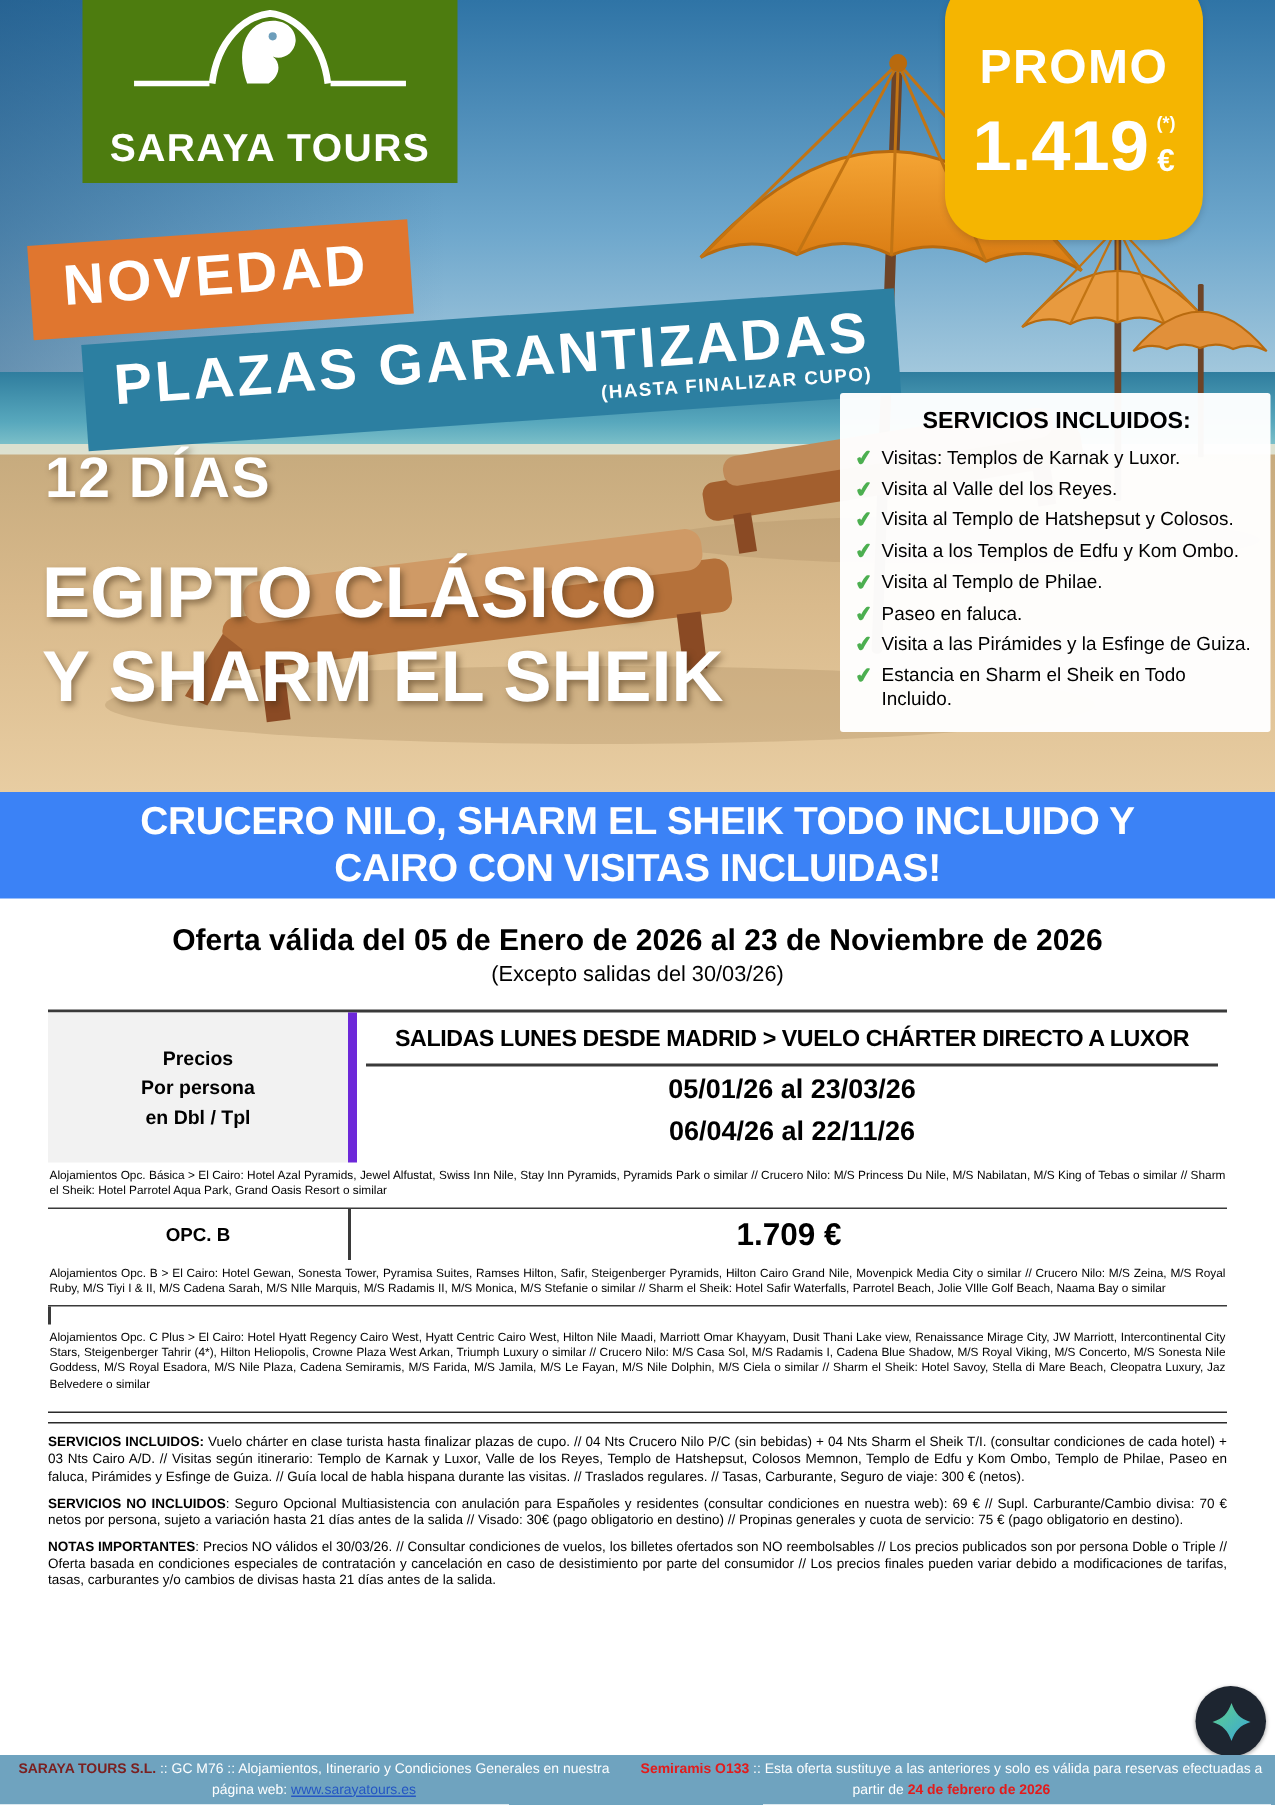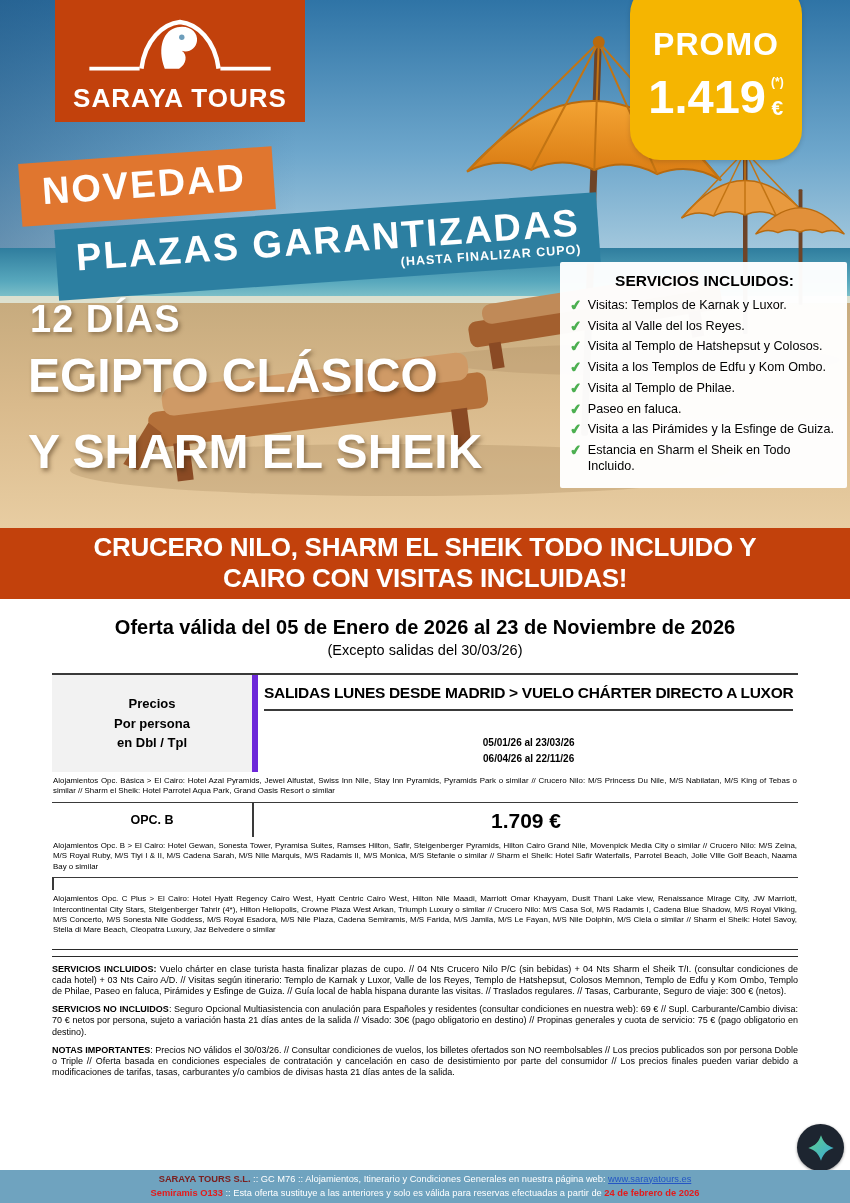--- a/index.html
+++ b/index.html
@@ -7,22 +7,22 @@
     width:850px;height:1203px;position:relative;overflow:hidden;
     background:#fff;font-family:"Liberation Sans",sans-serif;color:#000;
   }
   *{box-sizing:border-box}
 
   
   .hero{position:absolute;top:0;left:0;width:850px;height:528px;overflow:hidden;background:#7db3d6}
   .scene{position:absolute;top:0;left:0}
 
   .logo-box{
-    position:absolute;left:55px;top:0;width:250px;height:122px;background:#c2410c;
-    display:flex;flex-direction:column;align-items:center;justify-content:flex-end;padding-bottom:8px;
+    position:absolute;left:55px;top:0;width:250px;height:122px;background:#4d7c0f;
+    display:flex;flex-direction:column;align-items:center;justify-content:space-between;padding-bottom:8px;
   }
   .brand{color:#fff;font-weight:bold;font-size:26px;letter-spacing:1px;white-space:nowrap}
 
   .promo{
     position:absolute;left:630px;top:-16px;width:172px;height:176px;background:#F5B501;
     border-radius:30px;display:flex;flex-direction:column;align-items:center;padding-top:42px;
     box-shadow:0 2px 5px rgba(0,0,0,.15);
   }
   .promo-label{color:#fff;font-weight:bold;font-size:32px;letter-spacing:1px}
   .price-row{display:flex;align-items:flex-end;margin-top:12px;color:#fff}
@@ -46,47 +46,47 @@
     position:absolute;left:560px;top:262px;width:287px;background:rgba(255,255,255,.97);
     padding:10px 8px 8px 10px;border-radius:2px;
   }
   .sv-title{text-align:center;font-weight:bold;font-size:15.5px;margin-bottom:8px}
   .services ul{list-style:none;margin:0;padding:0}
   .services li{display:flex;align-items:flex-start;font-size:12.6px;margin-bottom:5px;line-height:1.25}
   .check{color:#4CAF50;font-weight:bold;margin-right:6px;font-size:14px;line-height:1;transform:rotate(-8deg)}
 
   .hero-days{position:absolute;left:30px;top:298px;color:#fff;font-weight:bold;font-size:38px;
     letter-spacing:1px;text-shadow:2px 2px 4px rgba(70,45,20,.5)}
-  .hero-t1{position:absolute;left:28px;top:348px;color:#fff;font-weight:bold;font-size:48px;
+  .hero-t1{position:absolute;left:28px;top:368px;color:#fff;font-weight:bold;font-size:48px;
     text-shadow:2px 3px 4px rgba(70,45,20,.5);white-space:nowrap}
   .hero-t2{position:absolute;left:28px;top:424px;color:#fff;font-weight:bold;font-size:48px;
     text-shadow:2px 3px 4px rgba(70,45,20,.5);white-space:nowrap}
 
   
   .ribbon{
-    position:absolute;top:528px;left:0;width:850px;height:71px;background:#c2410c;color:#fff;
+    position:absolute;top:528px;left:0;width:850px;height:71px;background:#3b82f6;color:#fff;
     display:flex;flex-direction:column;align-items:center;justify-content:center;gap:1px;
   }
   .ribbon-line{font-weight:bold;font-size:26px;letter-spacing:-.3px;line-height:1.15;white-space:nowrap}
 
   
-  .main{position:absolute;top:599px;left:0;width:850px;height:571px;padding:0 52px;overflow:hidden}
+  .main{position:absolute;top:599px;left:0;width:850px;height:571px;padding:0 32px;overflow:hidden}
   .offer-title{margin-top:17px;text-align:center;font-weight:bold;font-size:20px}
   .offer-sub{margin-top:3px;text-align:center;font-size:14.5px}
 
   .price-table{margin-top:15px;border-top:2px solid #3a3a3a}
   .t-grid,.opt-row{display:grid;grid-template-columns:200px 1fr}
   .t-left{
     background:#f2f2f2;display:flex;flex-direction:column;align-items:center;justify-content:center;
     font-weight:bold;font-size:13px;line-height:1.5;text-align:center;
   }
   .t-right{border-left:6px solid #6d28d9;text-align:center;padding:9px 6px 6px}
   .salidas{font-weight:bold;font-size:15.5px;letter-spacing:-.3px;padding-bottom:7px;
     border-bottom:2px solid #3a3a3a;white-space:nowrap}
-  .dates{margin-top:24px;font-weight:bold;font-size:10px;line-height:1.55}
+  .dates{margin-top:2px;font-weight:bold;font-size:18px;line-height:1.55}
 
   .opt-label{display:flex;align-items:center;justify-content:center;font-weight:bold;font-size:12.5px}
   .opt-price{border-left:2px solid #3a3a3a;text-align:center;padding:7px 0 5px}
   .big-price{font-size:21px;font-weight:bold;line-height:1.05}
   .price-note{font-size:11px;font-weight:bold}
   .supl{font-size:9.5px;margin-top:1px}
 
   .hotels{font-size:7.9px;line-height:1.32;text-align:justify;padding:4px 1px 5px;color:#000}
   .hotels.ruled{border-bottom:1.5px solid #3a3a3a}
   .hotels.last{margin-bottom:4px}
@@ -94,21 +94,21 @@
   .fuel{border-top:2.5px solid #000;margin-top:4px;padding:4px 0 3px;font-size:12.5px}
   .rule{border-top:1.5px solid #2a2a2a;margin-top:8px}
   .rule + .rule{margin-top:6px}
 
   .fine{margin-top:7px;font-size:9px;line-height:1.24;text-align:justify}
   .fine b, .fuel b{font-weight:bold}
 
   
   .footer{
     position:absolute;top:1170px;left:0;width:850px;height:33px;background:#6FA3BF;color:#fff;
-    display:flex;flex-direction:column;align-items:center;justify-content:center;
+    display:flex;align-items:center;justify-content:center;
     font-size:9.3px;line-height:1.5;text-align:center;
   }
   .f-company{color:#7a2020;font-weight:bold}
   .f-link{color:#2456c4;text-decoration:underline;cursor:pointer}
   .f-red{color:#e31b1b;font-weight:bold}
 
   .app-badge{
     position:absolute;left:797px;top:1124px;width:47px;height:47px;border-radius:50%;
     background:#1d2530;display:flex;align-items:center;justify-content:center;
     box-shadow:0 1px 3px rgba(0,0,0,.4);

